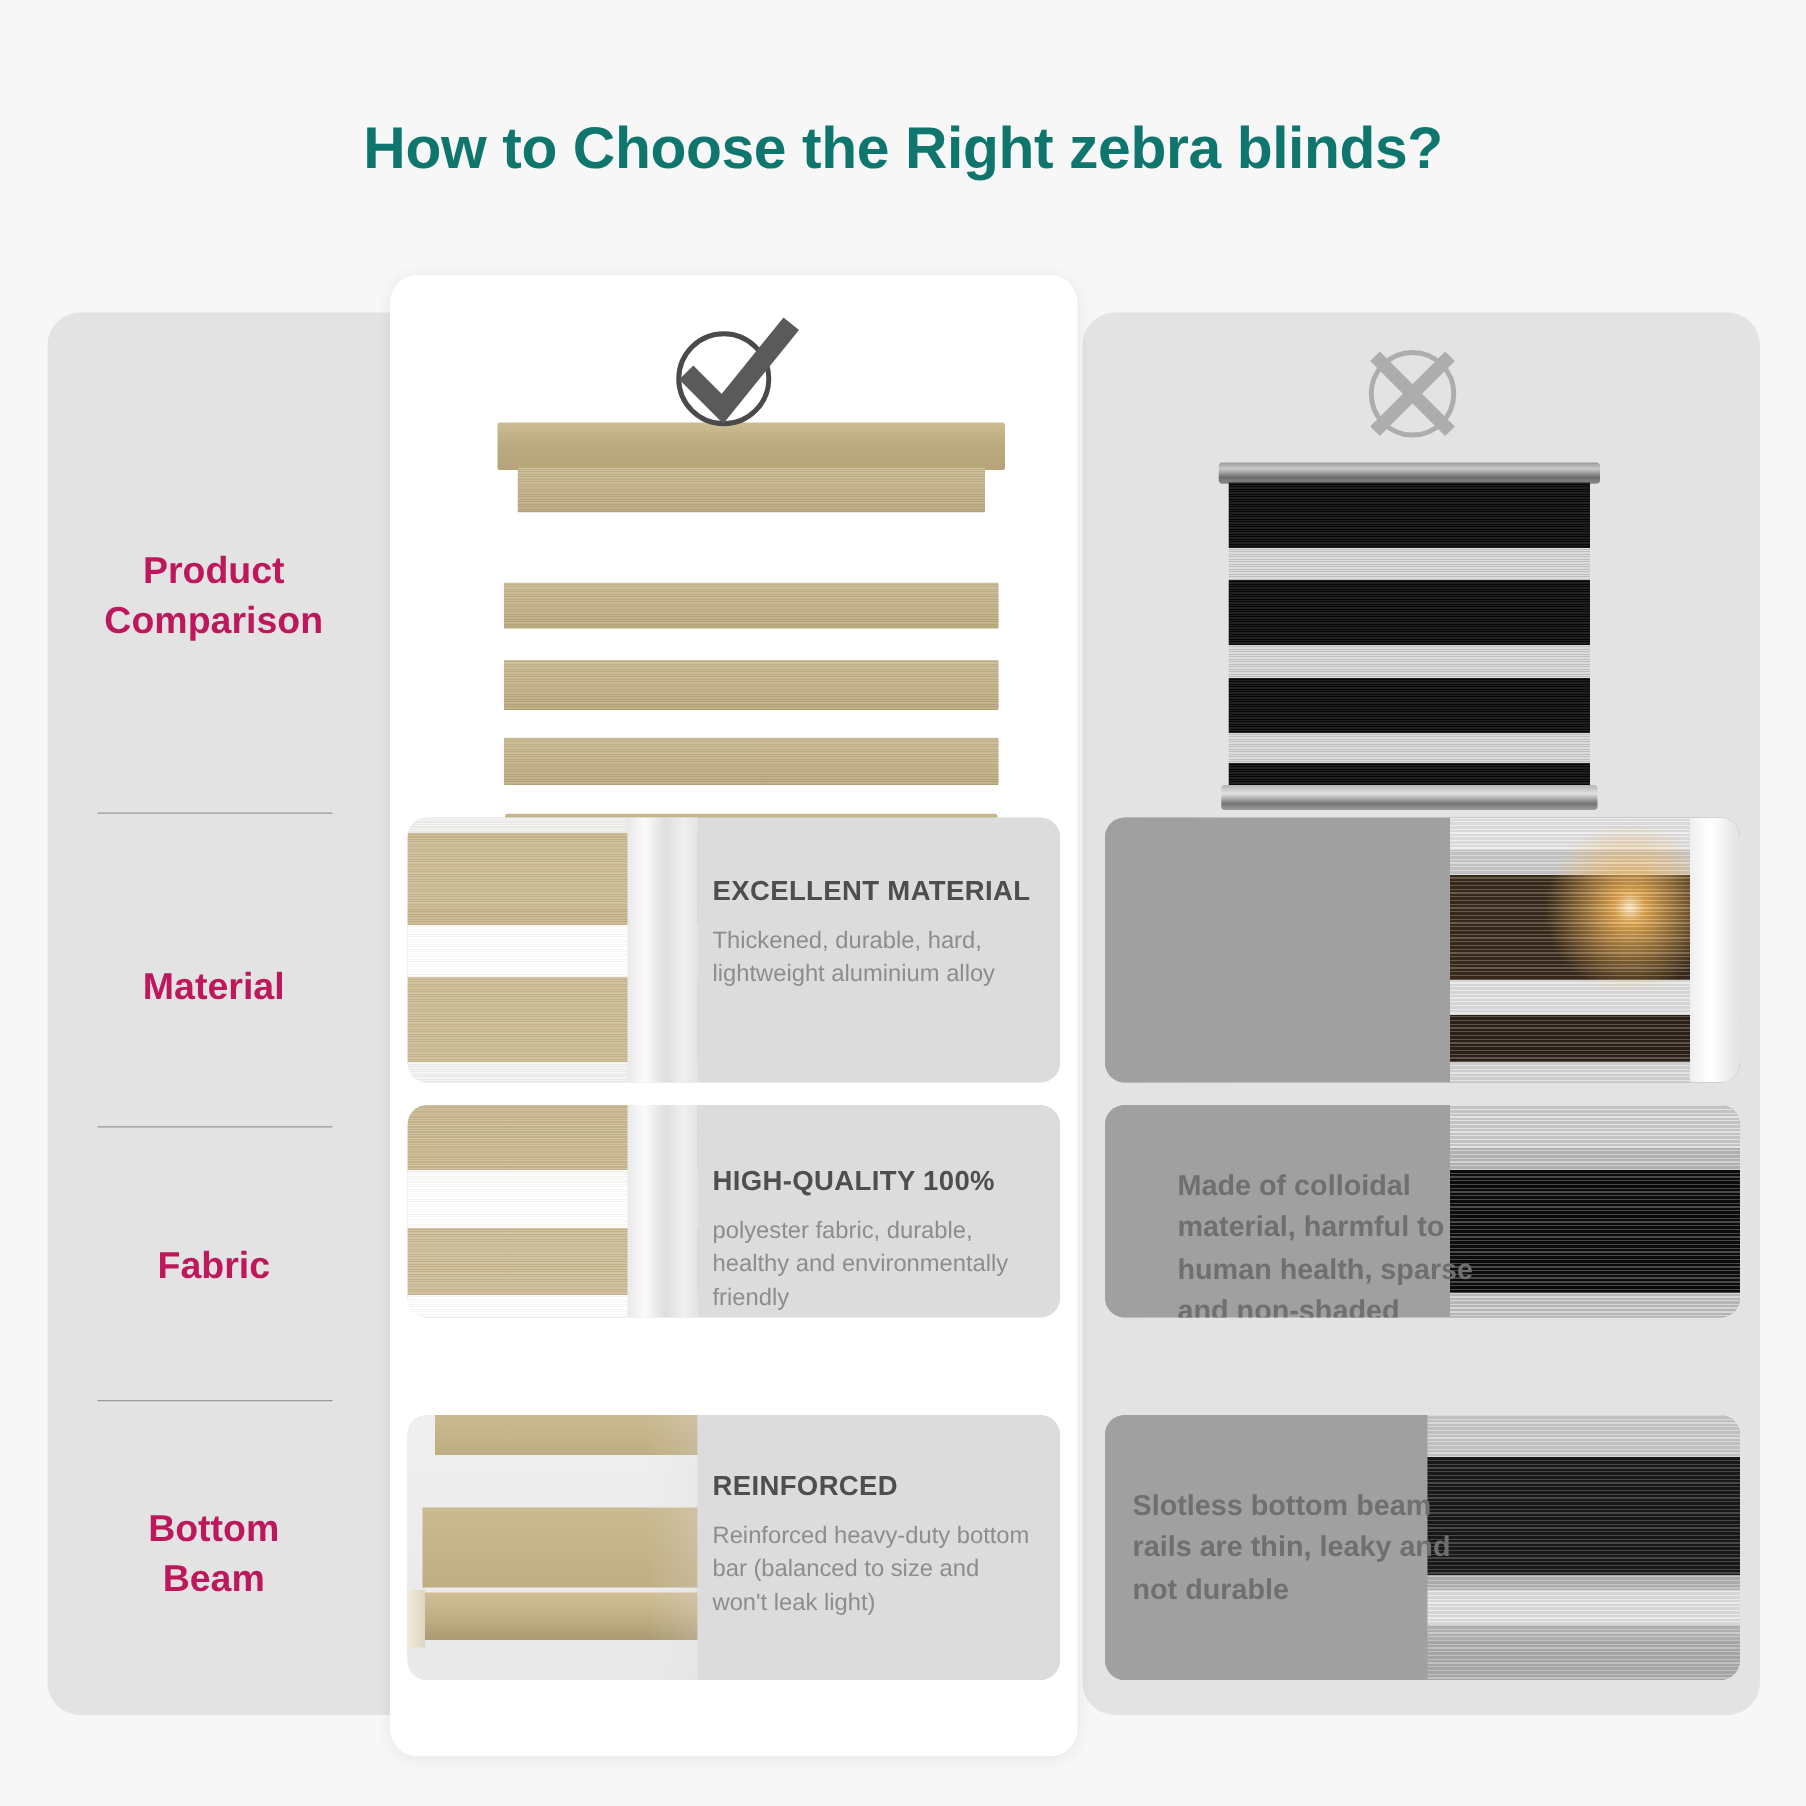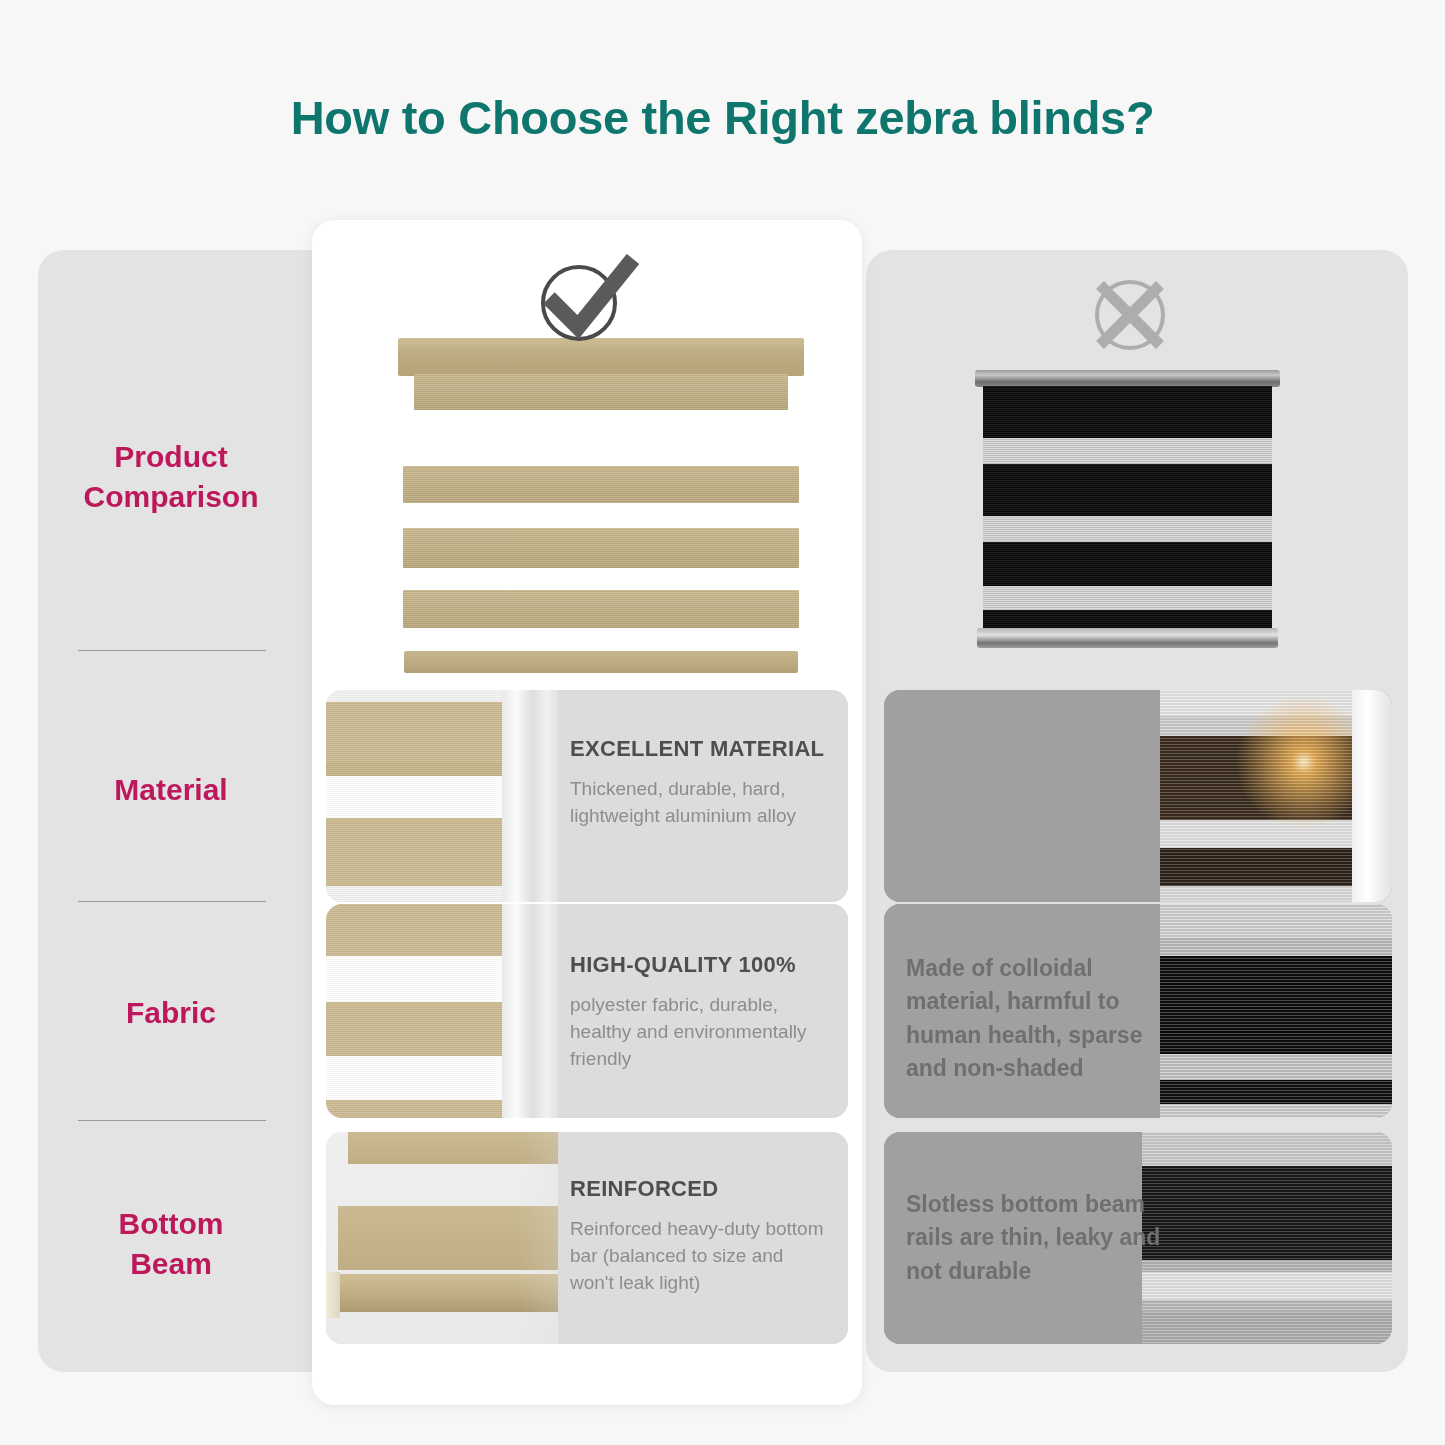--- a/index.html
+++ b/index.html
@@ -191,33 +191,33 @@
   .feat-card.good {
     left: 326px;
     width: 522px;
     background: #dcdcdc;
   }
   .feat-card.bad {
     left: 884px;
     width: 508px;
     background: #a0a0a0;
   }
-  .fc-r1 { top: 690px;  height: 212px; }
-  .fc-r2 { top: 904px;  height: 214px; }
+  .fc-r1 { top: 654px;  height: 212px; }
+  .fc-r2 { top: 884px;  height: 170px; }
   .fc-r3 { top: 1132px; height: 212px; }
 
   .fc-text {
     position: absolute;
     z-index: 3;
   }
   .good .fc-text { left: 244px; top: 46px; width: 262px; }
   .fc-r2.good .fc-text { top: 48px; }
   .fc-r3.good .fc-text { top: 44px; }
   .bad .fc-text  { left: 22px;  top: 44px; width: 270px; }
-  .fc-r2.bad .fc-text { top: 48px; }
+  .fc-r2.bad .fc-text { top: 48px; margin-left: 36px; }
   .fc-r3.bad .fc-text { top: 56px; }
 
   .fc-head {
     font-size: 22px;
     font-weight: bold;
     color: #4e4e4e;
     letter-spacing: 0.3px;
     margin-bottom: 14px;
   }
   .fc-body {

